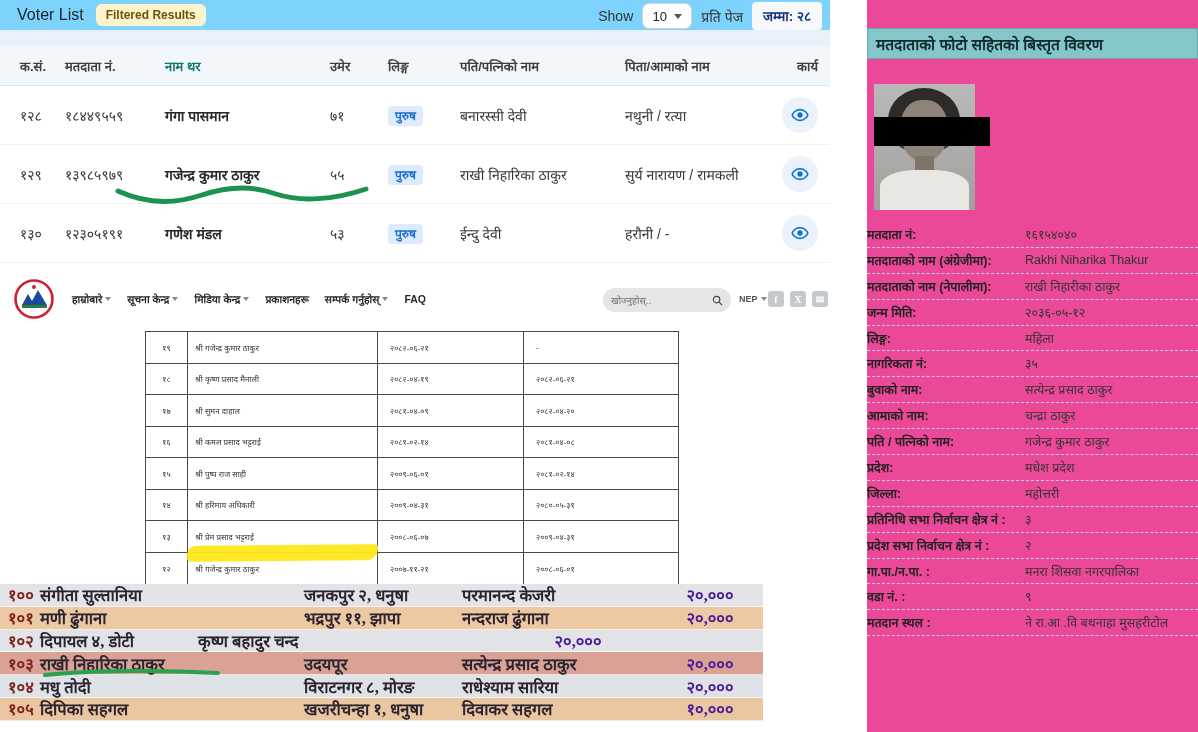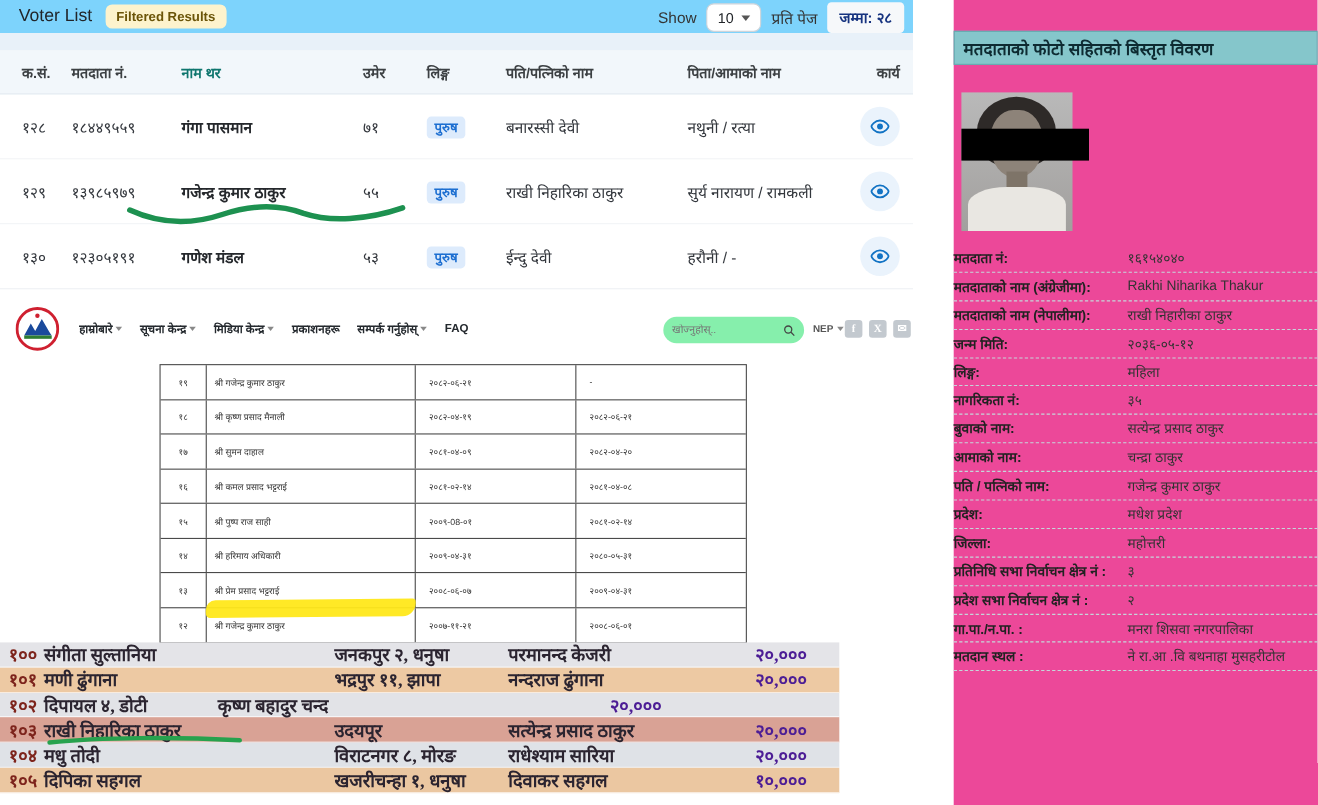--- a/index.html
+++ b/index.html
@@ -35,21 +35,21 @@
   
   .wavy1 { position:absolute; left:114px; top:183px; }
 
   
   .gov { position:absolute; left:0; top:275px; width:830px; height:310px; background:#fff; }
   .gov-nav { position:absolute; left:0; top:0; width:100%; height:48px; background:#fff; display:flex; align-items:center; }
   .gov-logo { position:absolute; left:14px; top:4px; }
   .gov-menu { position:absolute; left:72px; top:0; height:48px; display:flex; align-items:center; gap:16px; }
   .gov-menu-item { font-size:10.5px; font-weight:bold; color:#24292e; display:flex; align-items:center; gap:3px; cursor:pointer; white-space:nowrap; }
   .mini-caret { width:0; height:0; border-left:3px solid transparent; border-right:3px solid transparent; border-top:4px solid #888; display:inline-block; }
-  .gov-search { position:absolute; left:603px; top:13px; width:128px; height:24px; background:#86efac; border-radius:12px; display:flex; align-items:center; padding:0 8px; }
+  .gov-search { position:absolute; left:603px; top:13px; width:128px; height:24px; background:#e5e5e5; border-radius:12px; display:flex; align-items:center; padding:0 8px; }
   .gov-search input { flex:1; border:none; background:transparent; outline:none; font-size:9.5px; color:#555; width:90px; font-family:"Liberation Sans", sans-serif; }
   .gov-lang { position:absolute; left:739px; top:19px; font-size:9px; font-weight:bold; color:#555; display:flex; align-items:center; gap:3px; cursor:pointer; }
   .gov-social { position:absolute; left:768px; top:16px; display:flex; gap:6px; }
   .soc { width:16px; height:16px; border-radius:3px; background:#c3c9cf; color:#fff; font-size:10px; font-weight:bold; display:flex; align-items:center; justify-content:center; cursor:pointer; font-family:"Liberation Serif", serif; }
 
   .ten-table { position:absolute; left:145px; top:56px; width:534px; border:1px solid #4a4a4a; background:#fff; }
   .ten-row { display:flex; height:31.5px; border-bottom:1px solid #4a4a4a; }
   .ten-row:last-child { border-bottom:none; }
   .ten-cell { border-right:1px solid #4a4a4a; font-size:8px; color:#333; display:flex; align-items:center; }
   .ten-cell:last-child { border-right:none; }
@@ -250,21 +250,21 @@
         </div>
       <div class="ten-row">
           <span class="ten-cell t-sn">१६</span>
           <span class="ten-cell t-name">श्री कमल प्रसाद भट्टराई</span>
           <span class="ten-cell t-from">२०८१-०२-१४</span>
           <span class="ten-cell t-to">२०८१-०४-०८</span>
         </div>
       <div class="ten-row">
           <span class="ten-cell t-sn">१५</span>
           <span class="ten-cell t-name">श्री पुष्प राज साही</span>
-          <span class="ten-cell t-from">२००९-08-०१</span>
+          <span class="ten-cell t-from">२००९-०६-०१</span>
           <span class="ten-cell t-to">२०८१-०२-१४</span>
         </div>
       <div class="ten-row">
           <span class="ten-cell t-sn">१४</span>
           <span class="ten-cell t-name">श्री हरिमाय अधिकारी</span>
           <span class="ten-cell t-from">२००९-०४-३१</span>
           <span class="ten-cell t-to">२०८०-०५-३१</span>
         </div>
       <div class="ten-row">
           <span class="ten-cell t-sn">१३</span>
@@ -389,19 +389,23 @@
         </div>
       <div class="field-row">
           <span class="f-label">प्रदेश सभा निर्वाचन क्षेत्र नं :</span>
           <span class="f-value">२</span>
         </div>
       <div class="field-row">
           <span class="f-label">गा.पा./न.पा. :</span>
           <span class="f-value">मनरा शिसवा नगरपालिका</span>
         </div>
       <div class="field-row">
+          <span class="f-label">वडा नं. :</span>
+          <span class="f-value">९</span>
+        </div>
+      <div class="field-row">
           <span class="f-label">मतदान स्थल :</span>
           <span class="f-value">ने रा.आ .वि बथनाहा मुसहरीटोल</span>
         </div>
     </div>
   </section>
 
 </div>
 
 </body></html>

